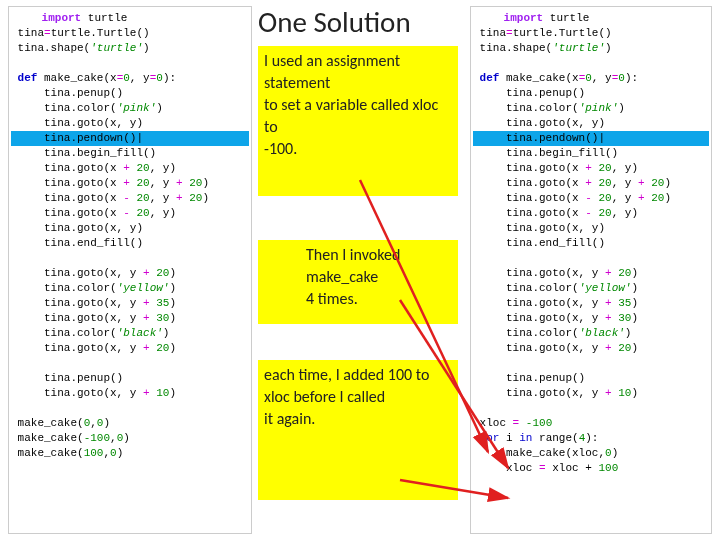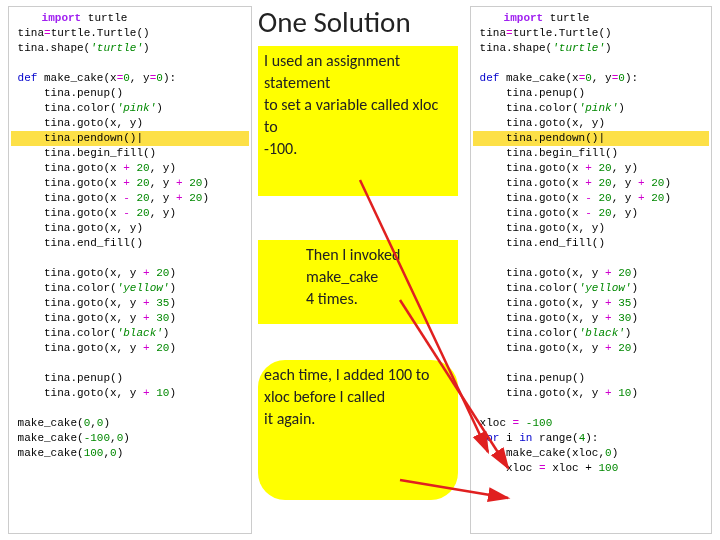--- a/index.html
+++ b/index.html
@@ -16,23 +16,23 @@
     background: #fff;
     font-family: 'Courier New', monospace;
     font-size: 11px;
     line-height: 15px;
     white-space: pre;
     border: 1px solid #ccc;
     padding: 4px 2px;
   }
   .code-left { left: 8px; top: 6px; width: 244px; height: 528px; }
   .code-right { left: 470px; top: 6px; width: 242px; height: 528px; }
-  .hl-row { background: #fde047; display: inline-block; width: 100%; }
+  .hl-row { background: #0ea5e9; display: inline-block; width: 100%; }
   .kw-import { color: #a020f0; font-weight: bold; margin-left: 24px; }
-  .kw-def { color: #0000cc; font-weight: normal; }
+  .kw-def { color: #0000cc; font-weight: bold; }
   .kw-for { color: #0000cc; }
   .kw-in { color: #0000cc; }
   .op-eq { color: #d000d0; }
   .str { color: #008800; font-style: italic; }
   .num { color: #008800; }
   .title {
     position: absolute;
     left: 258px; top: 4px;
     font-size: 29px;
     color: #222;
@@ -42,21 +42,21 @@
     left: 258px;
     width: 200px;
     background: #ffff00;
     padding: 4px 6px;
     font-size: 16px;
     line-height: 22px;
     color: #222;
   }
   .yb1 { top: 46px; height: 150px; }
   .yb2 { top: 240px; height: 84px; padding-left: 48px; }
-  .yb3 { top: 360px; height: 140px; border-radius: 27px; }
+  .yb3 { top: 360px; height: 140px; }
   svg.arrows {
     position: absolute;
     left: 0; top: 0;
     width: 720px; height: 540px;
     pointer-events: none;
   }
 </style>
 </head>
 <body>
 

